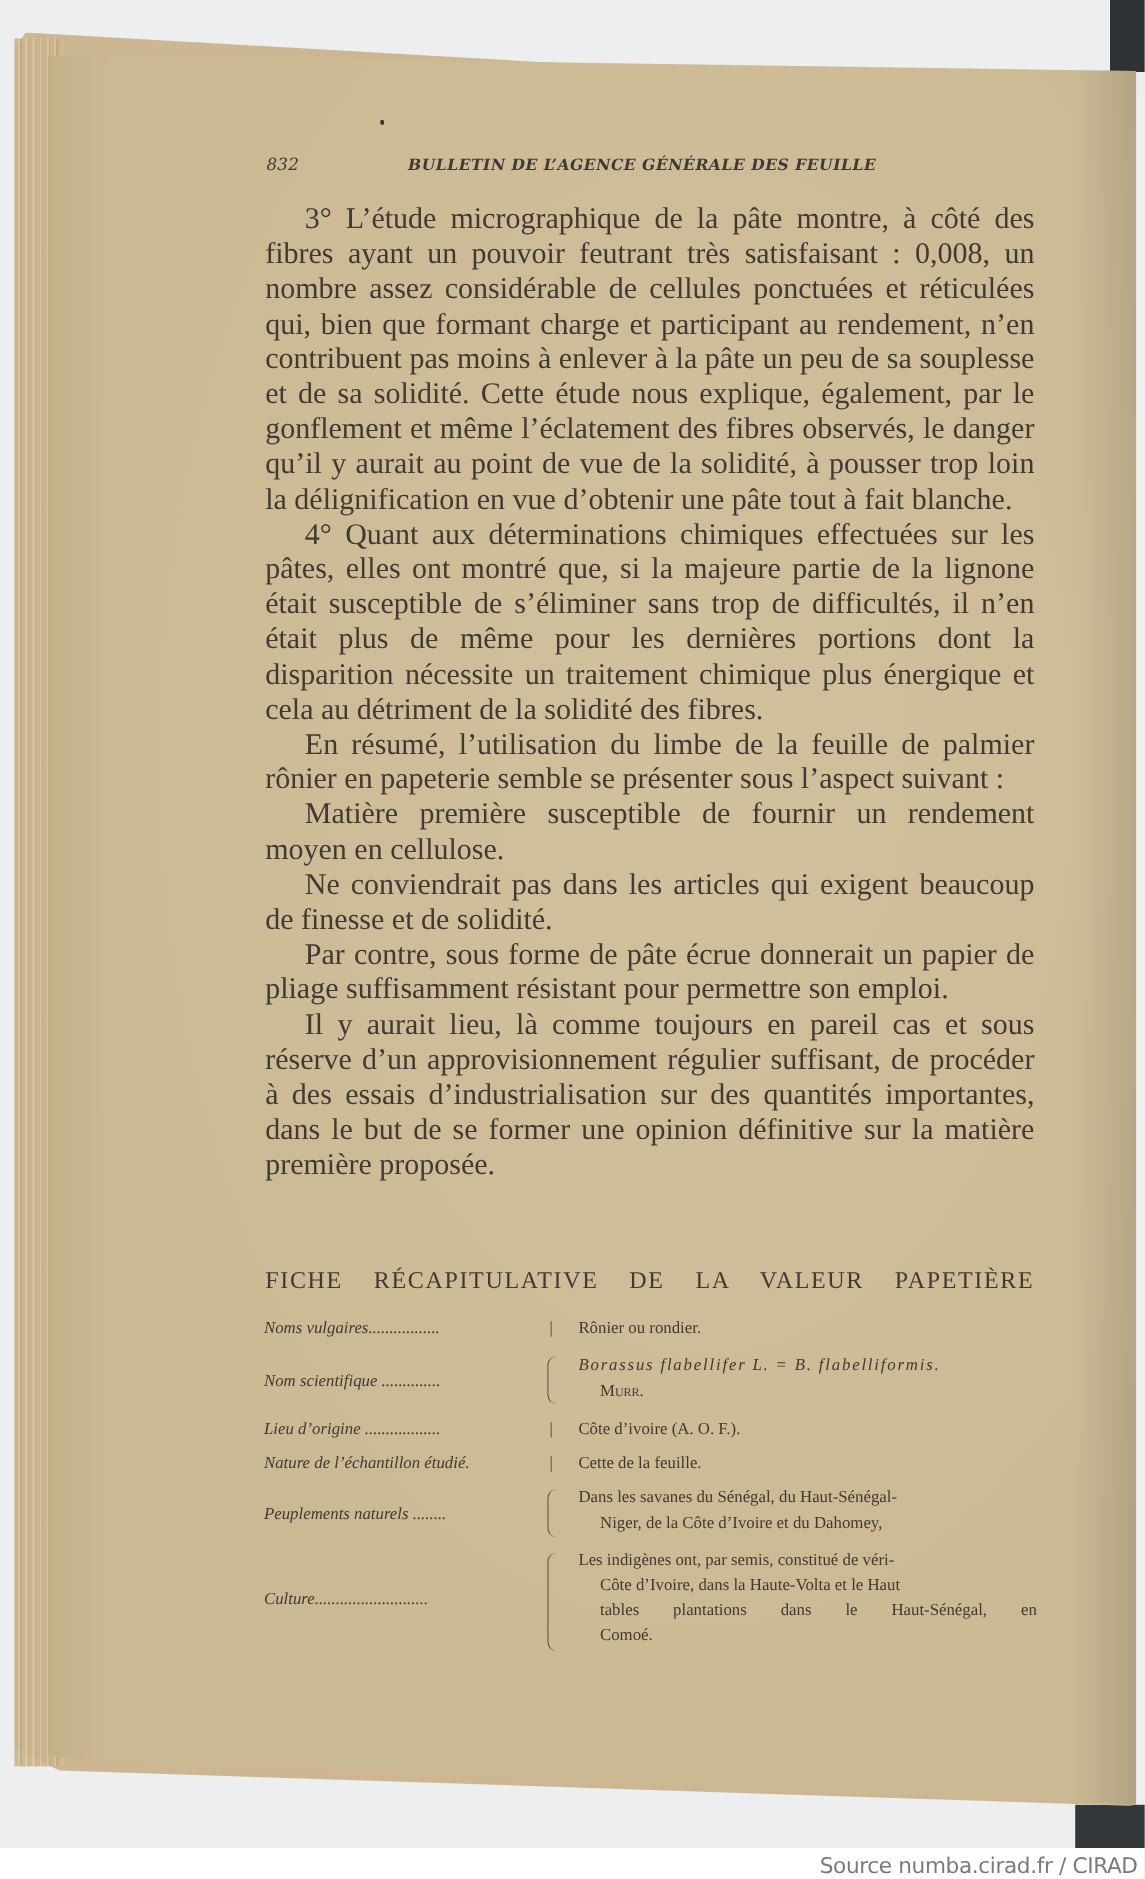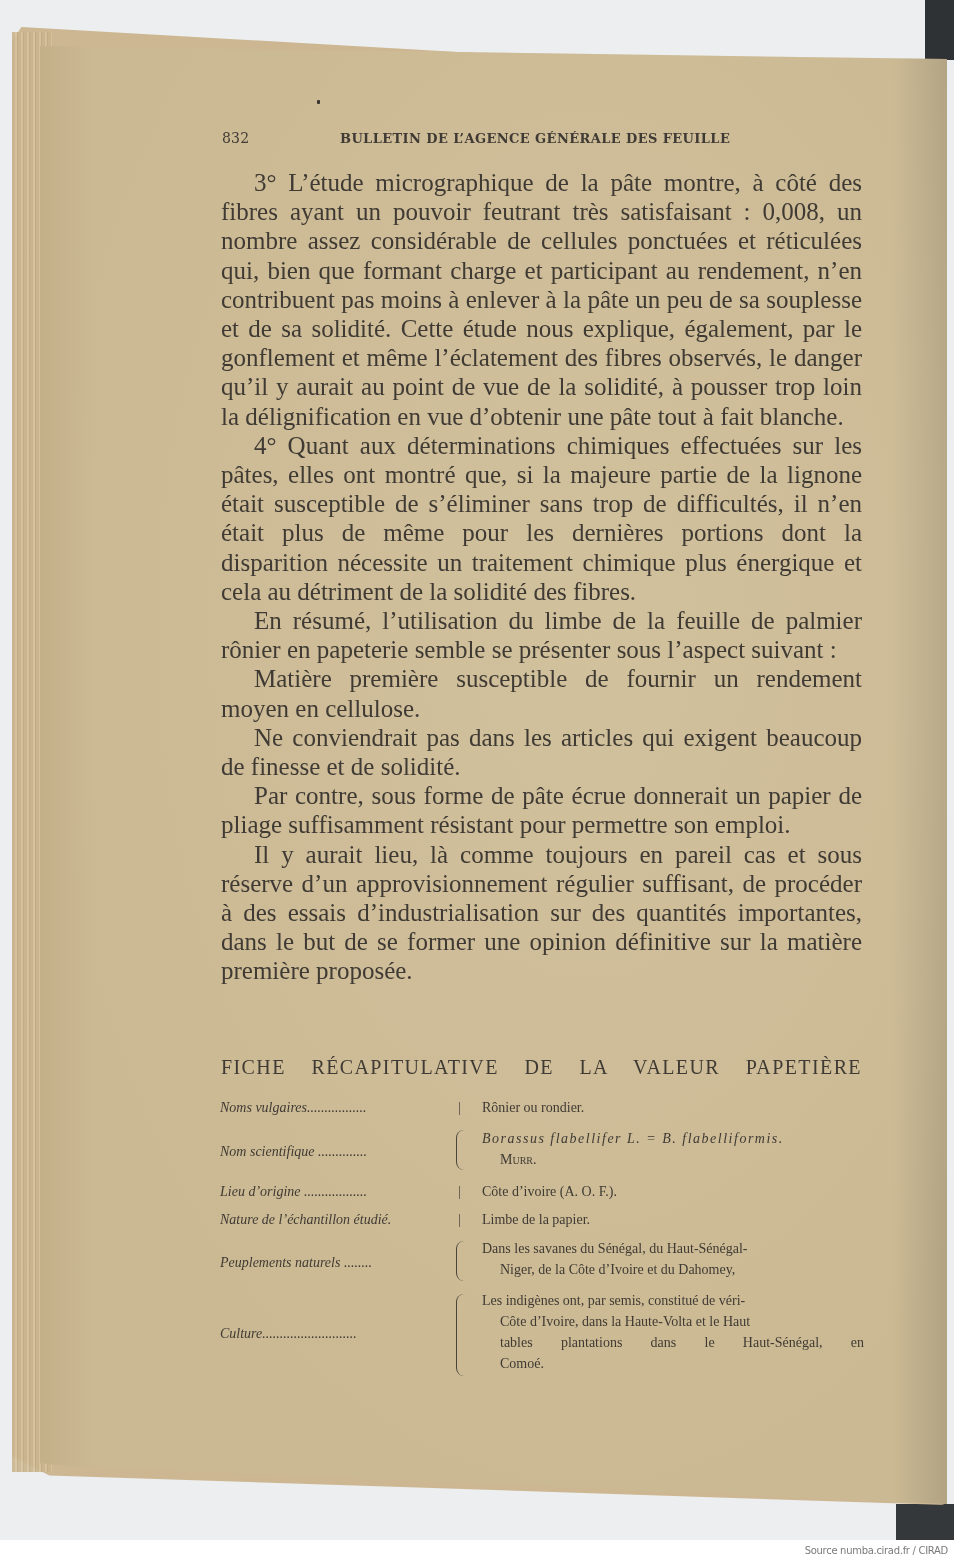--- a/index.html
+++ b/index.html
@@ -37,21 +37,21 @@
     background-image:
       radial-gradient(ellipse at 60% 40%, rgba(214,199,165,0.55), rgba(203,185,147,0) 70%),
       linear-gradient(90deg, rgba(190,170,130,0.6), rgba(205,189,152,0) 6%, rgba(205,189,152,0) 94%, rgba(150,140,115,0.5));
     clip-path: polygon(0 0, 100% 0.9%, 100% 100%, 2.8% 97.4%, 0 97.2%);
   }
   .text {
     color: #3f3a33;
   }
   .running-head {
     position: absolute; top: 130px; left: 222px; width: 660px; height: 22px;
-    font-size: 14px; letter-spacing: 0.2px;
+    font-size: 14px; letter-spacing: 0.2px; font-style: italic;
   }
   .page-number { position: absolute; left: 0; top: 0; }
   .journal-title {
     position: absolute; left: 118px; top: 1px; font-size: 13px;
     font-variant: small-caps; font-weight: bold; letter-spacing: 0.4px;
   }
   .body-text {
     position: absolute; left: 221px; top: 168px; width: 641px;
     font-family: Liberation Serif, serif; font-size: 25px; line-height: 29.2px;
     text-align: justify; text-justify: inter-word;
@@ -78,21 +78,21 @@
   }
   .row .value { position: absolute; left: 262px; width: 382px; line-height: 21px; }
   .row .value .cont { padding-left: 18px; }
   .brace {
     position: absolute; left: 236px; width: 10px;
     border-left: 1.4px solid #4a443b; border-radius: 8px 0 0 8px;
   }
   .smallcaps { font-variant: small-caps; }
   .source-caption {
     position: absolute; right: 6px; top: 1545px;
-    font-family: "DejaVu Sans", sans-serif; font-size: 10px; color: #7a7a7a;
+    font-family: "DejaVu Sans", sans-serif; font-size: 18px; color: #7a7a7a;
     letter-spacing: -0.3px;
   }
   .dot-mark { position: absolute; left: 317px; top: 100px; width: 3px; height: 4px; background: #3a3530; border-radius: 1px; }
 </style>
 </head>
 <body>
 
 <div class="scan-bg"></div>
 <div class="dark-strip-top"></div>
 <div class="dark-strip-bottom"></div>
@@ -143,21 +143,21 @@
     <span class="sep">|</span>
     <div class="value" style="top:-3px">
       <div>Côte d’ivoire (A. O. F.).</div>
     </div>
   </div>
 
   <div class="row" style="top:116px">
     <span class="label">Nature de l’échantillon étudié.</span>
     <span class="sep">|</span>
     <div class="value" style="top:-3px">
-      <div>Limbe de la papier.</div>
+      <div>Cette de la feuille.</div>
     </div>
   </div>
 
   <div class="row" style="top:159px">
     <span class="label">Peuplements naturels ........</span>
     <span class="brace" style="top:-14px;height:40px"></span>
     <div class="value" style="top:-17px">
       <div>Dans les savanes du Sénégal, du Haut-Sénégal-</div>
       <div class="cont">Niger, de la Côte d’Ivoire et du Dahomey,</div>
     </div>

